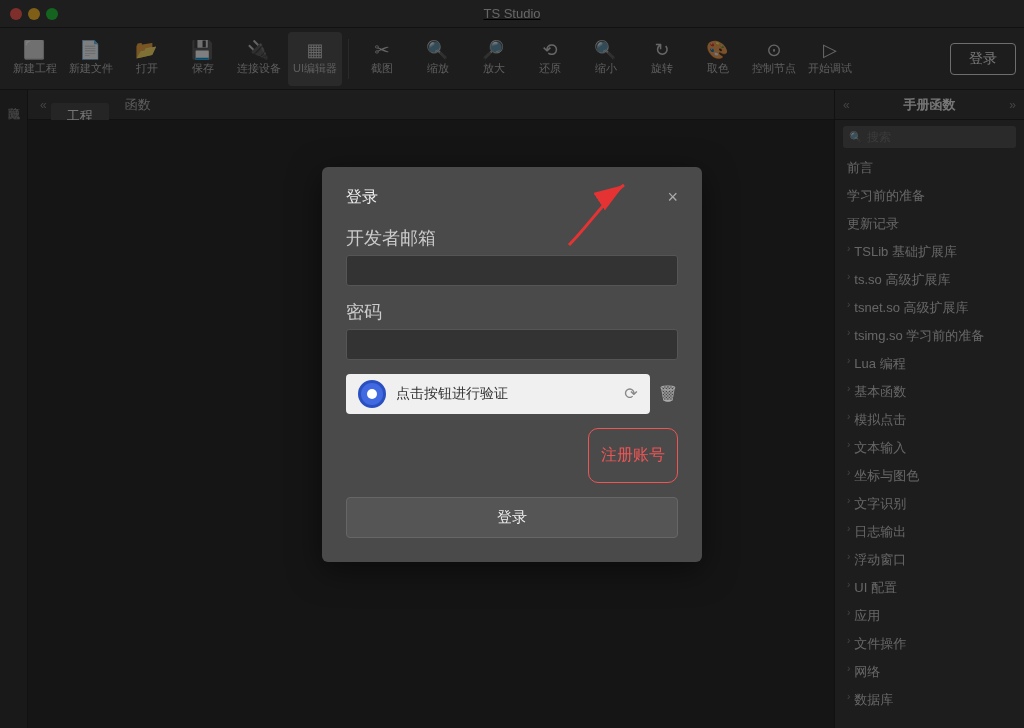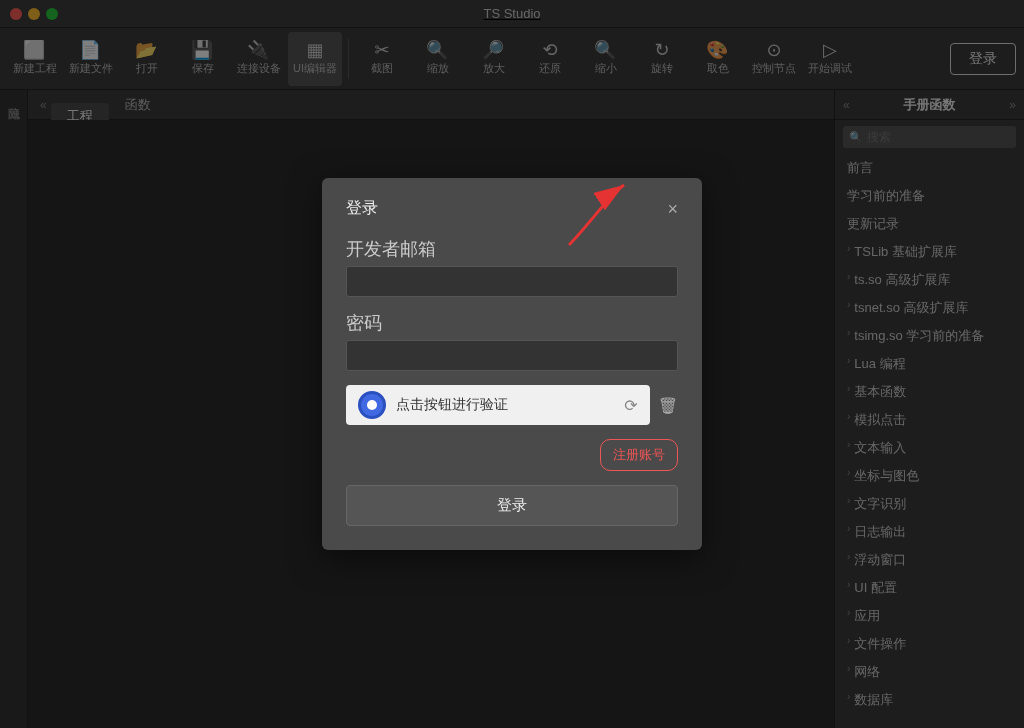--- a/index.html
+++ b/index.html
@@ -332,25 +332,25 @@
       cursor: pointer;
     }
 
     
     #register-row {
       display: flex;
       justify-content: flex-end;
       margin-bottom: 14px;
     }
     #register-link {
-      font-size: 13px;
+      font-size: 16px;
       color: #e55;
       border: 1px solid #e55;
       border-radius: 10px;
-      padding: 6px 12px;
+      padding: 16px 12px;
       cursor: pointer;
     }
 
     
     #modal-login-btn {
       width: 100%;
       background: #555;
       border: 1px solid #666;
       border-radius: 4px;
       color: #eee;

